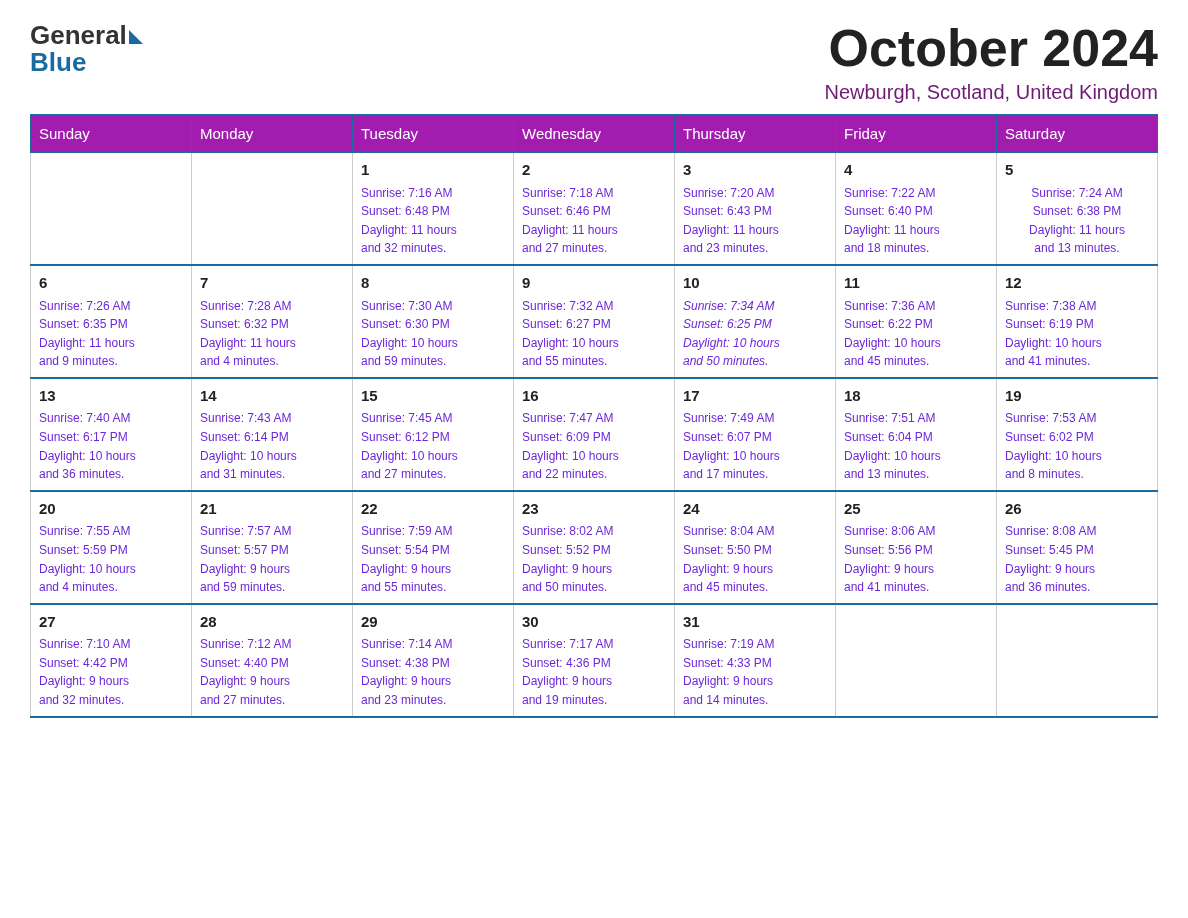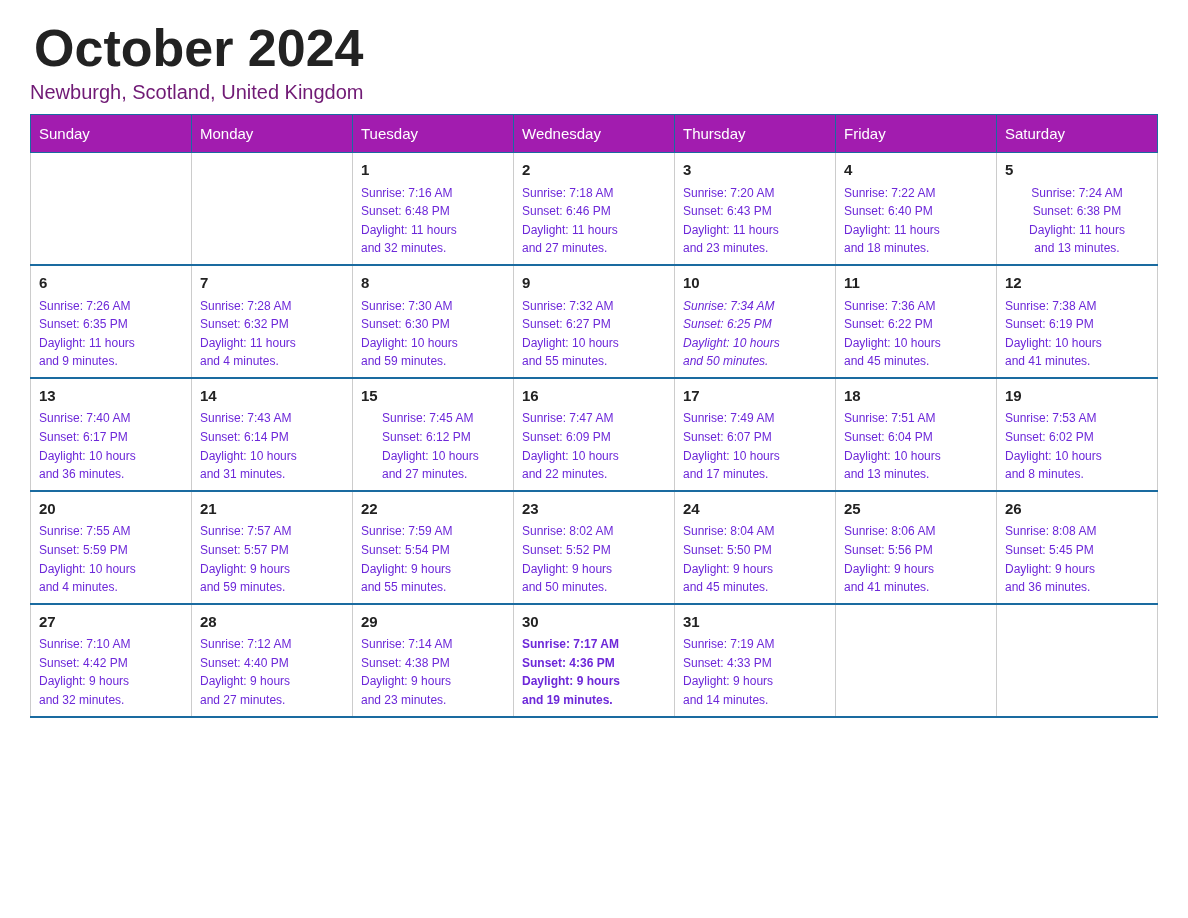--- a/index.html
+++ b/index.html
@@ -100,20 +100,27 @@
       border-bottom: 2px solid #1a6ba0;
     }
     .empty-cell {
       background: #fff;
     }
   </style>
 </head>
 <body>
 
 <div class="header-section">
+  <div class="logo">
+    <div class="logo-text">
+      <span class="logo-general">General</span>
+      <span class="logo-arrow"></span>
+    </div>
+    <div class="logo-blue">Blue</div>
+  </div>
   <div class="title-section">
     <div class="month-title">October 2024</div>
     <div class="location-title">Newburgh, Scotland, United Kingdom</div>
   </div>
 </div>
 
 <table class="calendar">
   <thead>
     <tr>
     <th>Sunday</th>
@@ -226,21 +233,21 @@
         </td>
         <td>
           <span class="day-number">14</span>
           <div class="day-info" style="white-space: pre-line;">Sunrise: 7:43 AM
 Sunset: 6:14 PM
 Daylight: 10 hours
 and 31 minutes.</div>
         </td>
         <td>
           <span class="day-number">15</span>
-          <div class="day-info" style="white-space: pre-line; margin-left: 21px;">Sunrise: 7:45 AM
+          <div class="day-info" style="white-space: pre-line;">Sunrise: 7:45 AM
 Sunset: 6:12 PM
 Daylight: 10 hours
 and 27 minutes.</div>
         </td>
         <td>
           <span class="day-number">16</span>
           <div class="day-info" style="white-space: pre-line;">Sunrise: 7:47 AM
 Sunset: 6:09 PM
 Daylight: 10 hours
 and 22 minutes.</div>
@@ -335,21 +342,21 @@
         </td>
         <td>
           <span class="day-number">29</span>
           <div class="day-info" style="white-space: pre-line;">Sunrise: 7:14 AM
 Sunset: 4:38 PM
 Daylight: 9 hours
 and 23 minutes.</div>
         </td>
         <td>
           <span class="day-number">30</span>
-          <div class="day-info" style="white-space: pre-line; font-weight: bold;">Sunrise: 7:17 AM
+          <div class="day-info" style="white-space: pre-line;">Sunrise: 7:17 AM
 Sunset: 4:36 PM
 Daylight: 9 hours
 and 19 minutes.</div>
         </td>
         <td>
           <span class="day-number">31</span>
           <div class="day-info" style="white-space: pre-line;">Sunrise: 7:19 AM
 Sunset: 4:33 PM
 Daylight: 9 hours
 and 14 minutes.</div>

